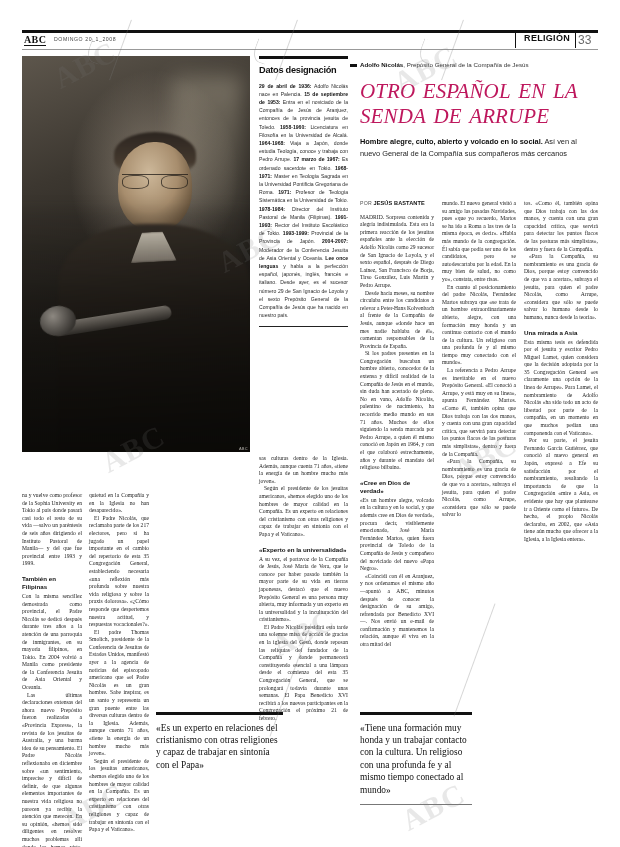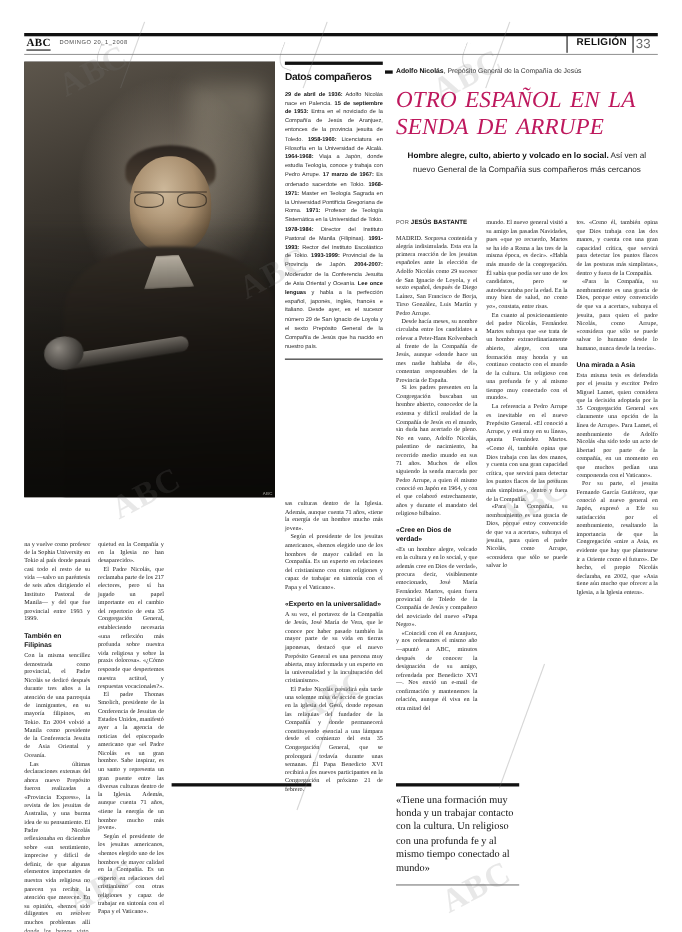--- a/index.html
+++ b/index.html
@@ -274,21 +274,20 @@
     font-variant: small-caps;
     text-transform: lowercase;
     font-style: italic;
   }
   #art-head .standfirst {
     margin: 11px 0 0 0;
     font-family: "Liberation Sans", sans-serif;
     font-size: 7.4px;
     line-height: 11.5px;
     color: #222;
-    text-align: center;
   }
   #art-head .standfirst b {
     font-weight: bold;
     color: #0d0d0d;
   }
 
   
   .col {
     position: absolute;
     font-family: "Liberation Serif", serif;
@@ -409,21 +408,21 @@
   <div class="figure-body"></div>
   <div class="figure-collar"></div>
   <div class="blur-fore"></div>
   <div class="mic-body"></div>
   <div class="mic-head"></div>
   <div class="credit">ABC</div>
 </div>
 
 <aside id="biobox">
   <div class="rule-top"></div>
-  <h2>Datos compañeros</h2>
+  <h2>Datos designación</h2>
   <div class="entries"><b class="e-date">29 de abril de 1936:</b> Adolfo Nicolás nace en Palencia. <b class="e-date">15 de septiembre de 1953:</b> Entra en el noviciado de la Compañía de Jesús de Aranjuez, entonces de la provincia jesuita de Toledo. <b class="e-date">1958-1960:</b> Licenciatura en Filosofía en la Universidad de Alcalá. <b class="e-date">1964-1968:</b> Viaja a Japón, donde estudia Teología, conoce y trabaja con Pedro Arrupe. <b class="e-date">17 marzo de 1967:</b> Es ordenado sacerdote en Tokio. <b class="e-date">1968-1971:</b> Master en Teología Sagrada en la Universidad Pontificia Gregoriana de Roma. <b class="e-date">1971:</b> Profesor de Teología Sistemática en la Universidad de Tokio. <b class="e-date">1978-1984:</b> Director del Instituto Pastoral de Manila (Filipinas). <b class="e-date">1991-1993:</b> Rector del Instituto Escolástico de Tokio. <b class="e-date">1993-1999:</b> Provincial de la Provincia de Japón. <b class="e-date">2004-2007:</b> Moderador de la Conferencia Jesuita de Asia Oriental y Oceanía. <b class="e-date">Lee once lenguas</b> y habla a la perfección español, japonés, inglés, francés e italiano. Desde ayer, es el sucesor número 29 de San Ignacio de Loyola y el sexto Prepósito General de la Compañía de Jesús que ha nacido en nuestro país.</div>
   <div class="rule-bottom"></div>
 </aside>
 
 <header id="art-head">
   <div class="kicker-bar"></div>
   <p class="kicker">
     <b>Adolfo Nicolás</b><span>, Prepósito General de la Compañía de Jesús</span>
   </p>
   <h1>
@@ -492,20 +491,21 @@
       <p class="first">sas culturas dentro de la Iglesia. Además, aunque cuenta 71 años, «tiene la energía de un hombre mucho más joven».</p>
       <p>Según el presidente de los jesuitas americanos, «hemos elegido uno de los hombres de mayor calidad en la Compañía. Es un experto en relaciones del cristianismo con otras religiones y capaz de trabajar en sintonía con el Papa y el Vaticano».</p>
       <h3>«Experto en la universalidad»</h3>
       <p class="first">A su vez, el portavoz de la Compañía de Jesús, José María de Vera, que le conoce por haber pasado también la mayor parte de su vida en tierras japonesas, destacó que el nuevo Prepósito General es una persona muy abierta, muy informada y un experto en la universalidad y la inculturación del cristianismo».</p>
       <p>El Padre Nicolás presidirá esta tarde una solemne misa de acción de gracias en la iglesia del Gesú, donde reposan las reliquias del fundador de la Compañía y donde permanecerá constituyendo esencial a una lámpara desde el comienzo del esta 35 Congregación General, que se prolongará todavía durante unas semanas. El Papa Benedicto XVI recibirá a los nuevos participantes en la Congregación el próximo 21 de febrero.</p>
     </div>
 </div>
 
 <div class="pullquote" id="pq-left">
   <div class="rule"></div>
+  <div class="q">«Es un experto en relaciones del cristianismo con otras religiones y capaz de trabajar en sintonía con el Papa»</div>
 </div>
 
 <div class="pullquote" id="pq-right">
   <div class="rule"></div>
   <div class="q">«Tiene una formación muy honda y un trabajar contacto con la cultura. Un religioso con una profunda fe y al mismo tiempo conectado al mundo»</div>
   <div class="rule-thin"></div>
 </div>
 
 <div class="wm" style="left:52px; top:48px;">ABC</div>
 <div class="wm" style="left:216px; top:232px;">ABC</div>

